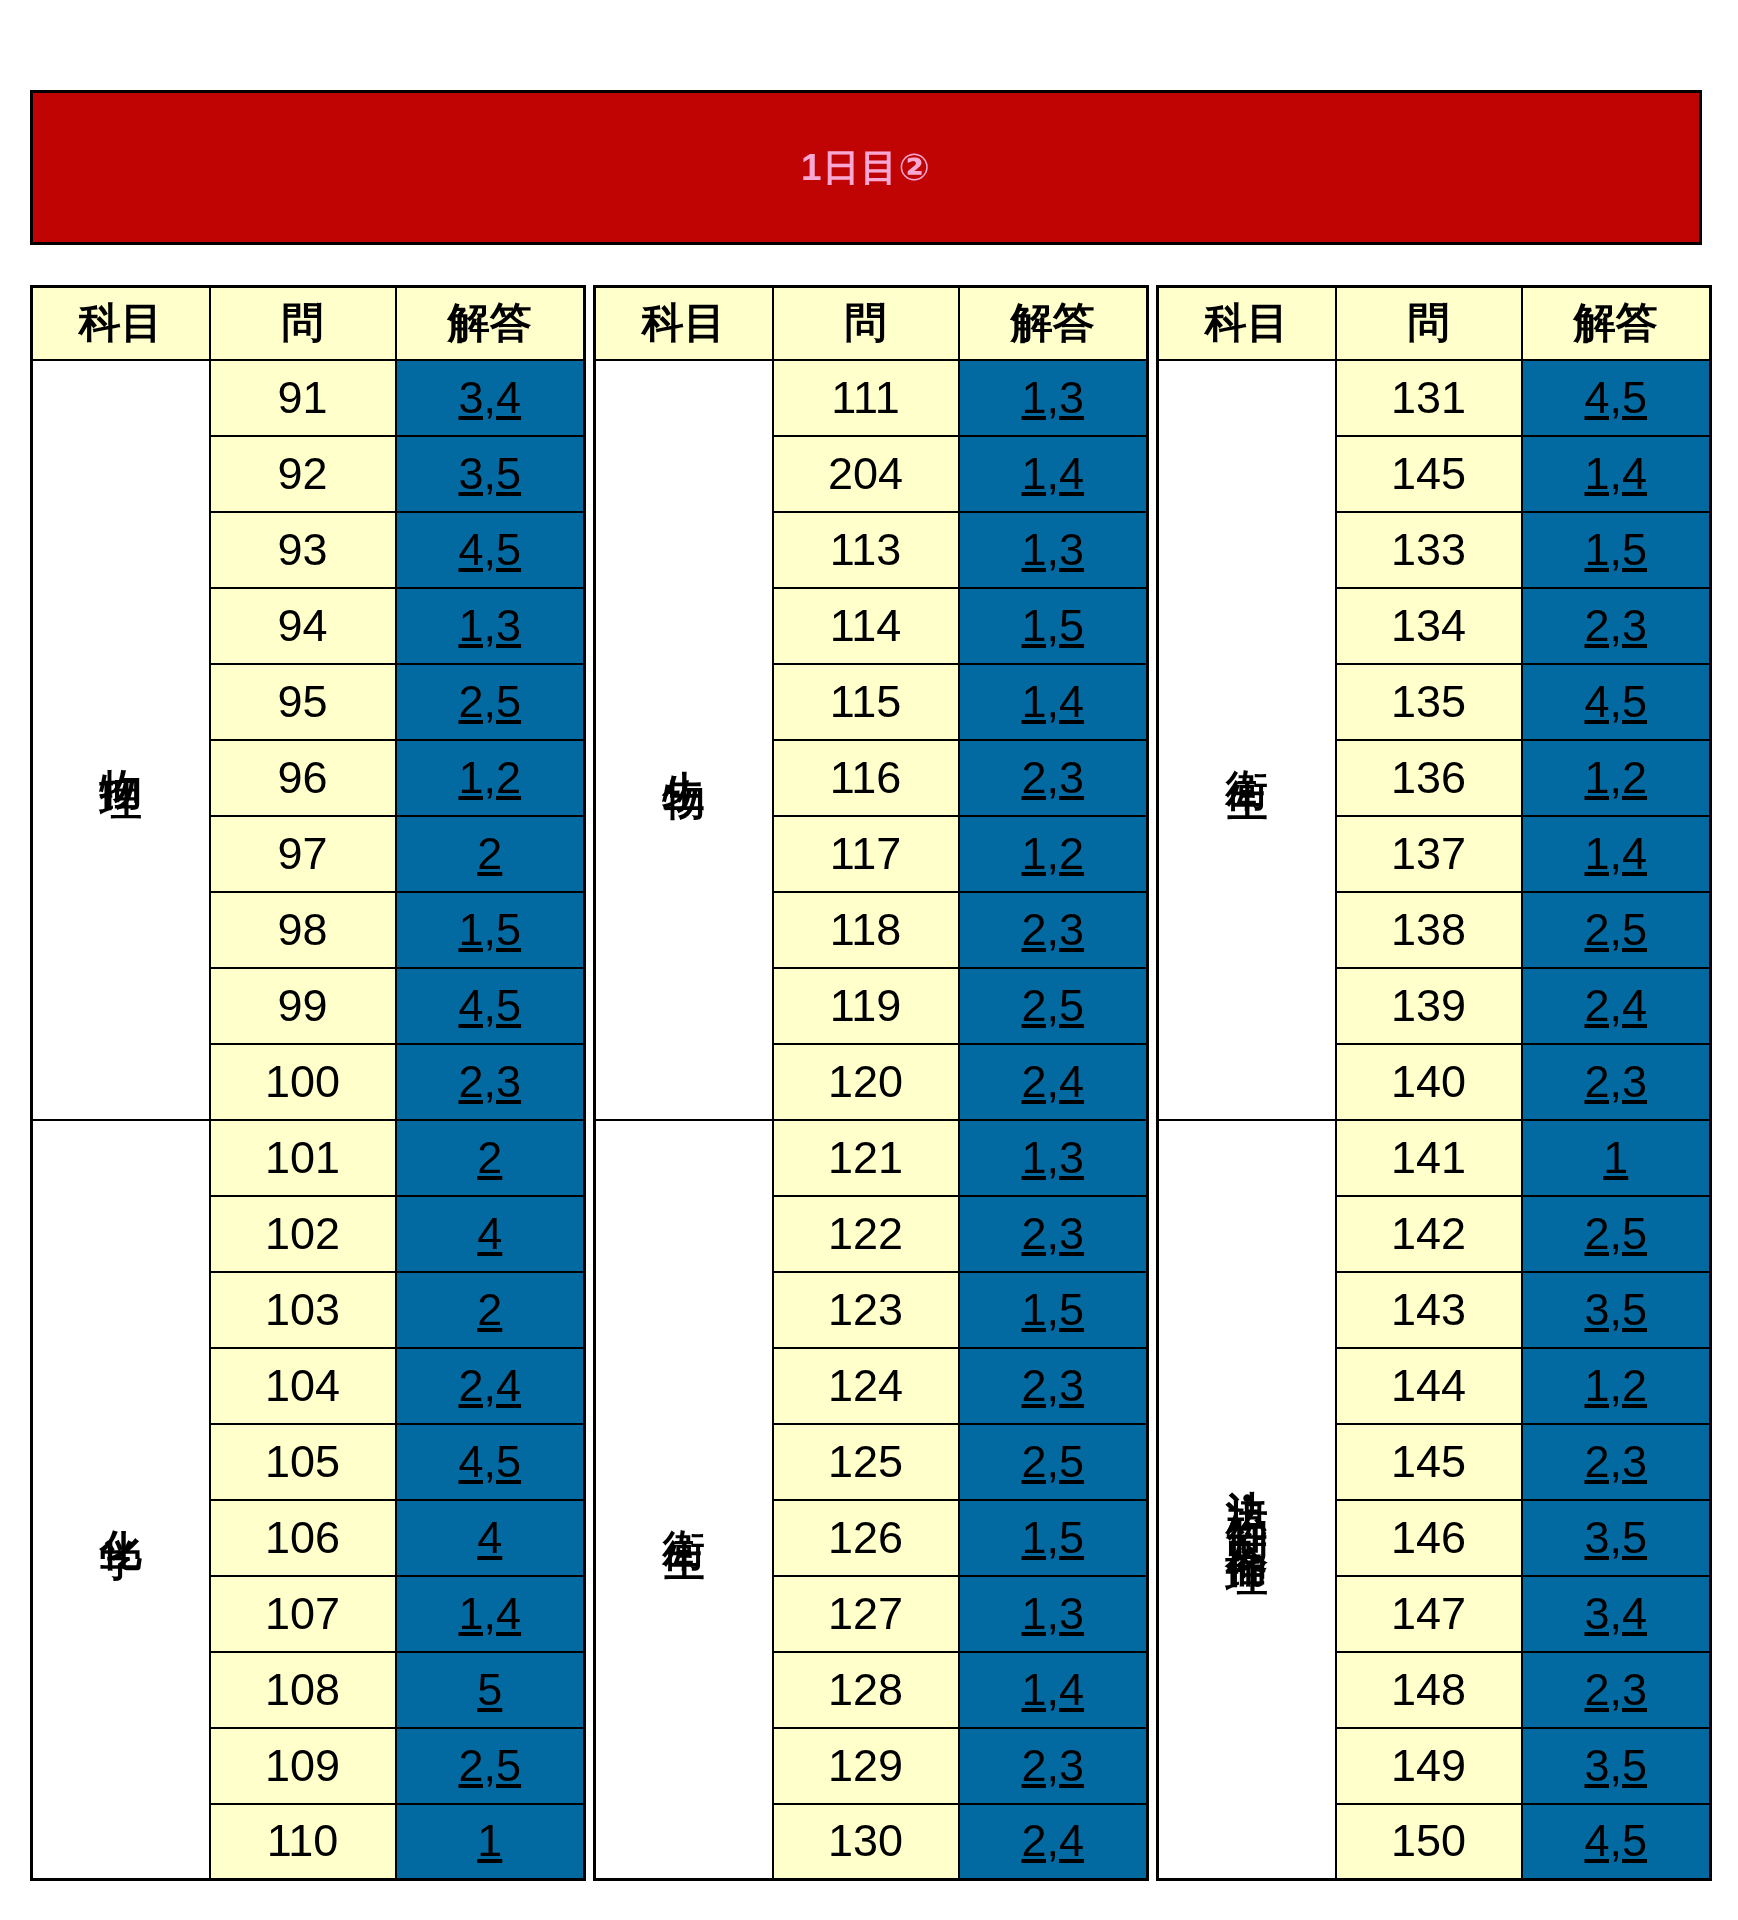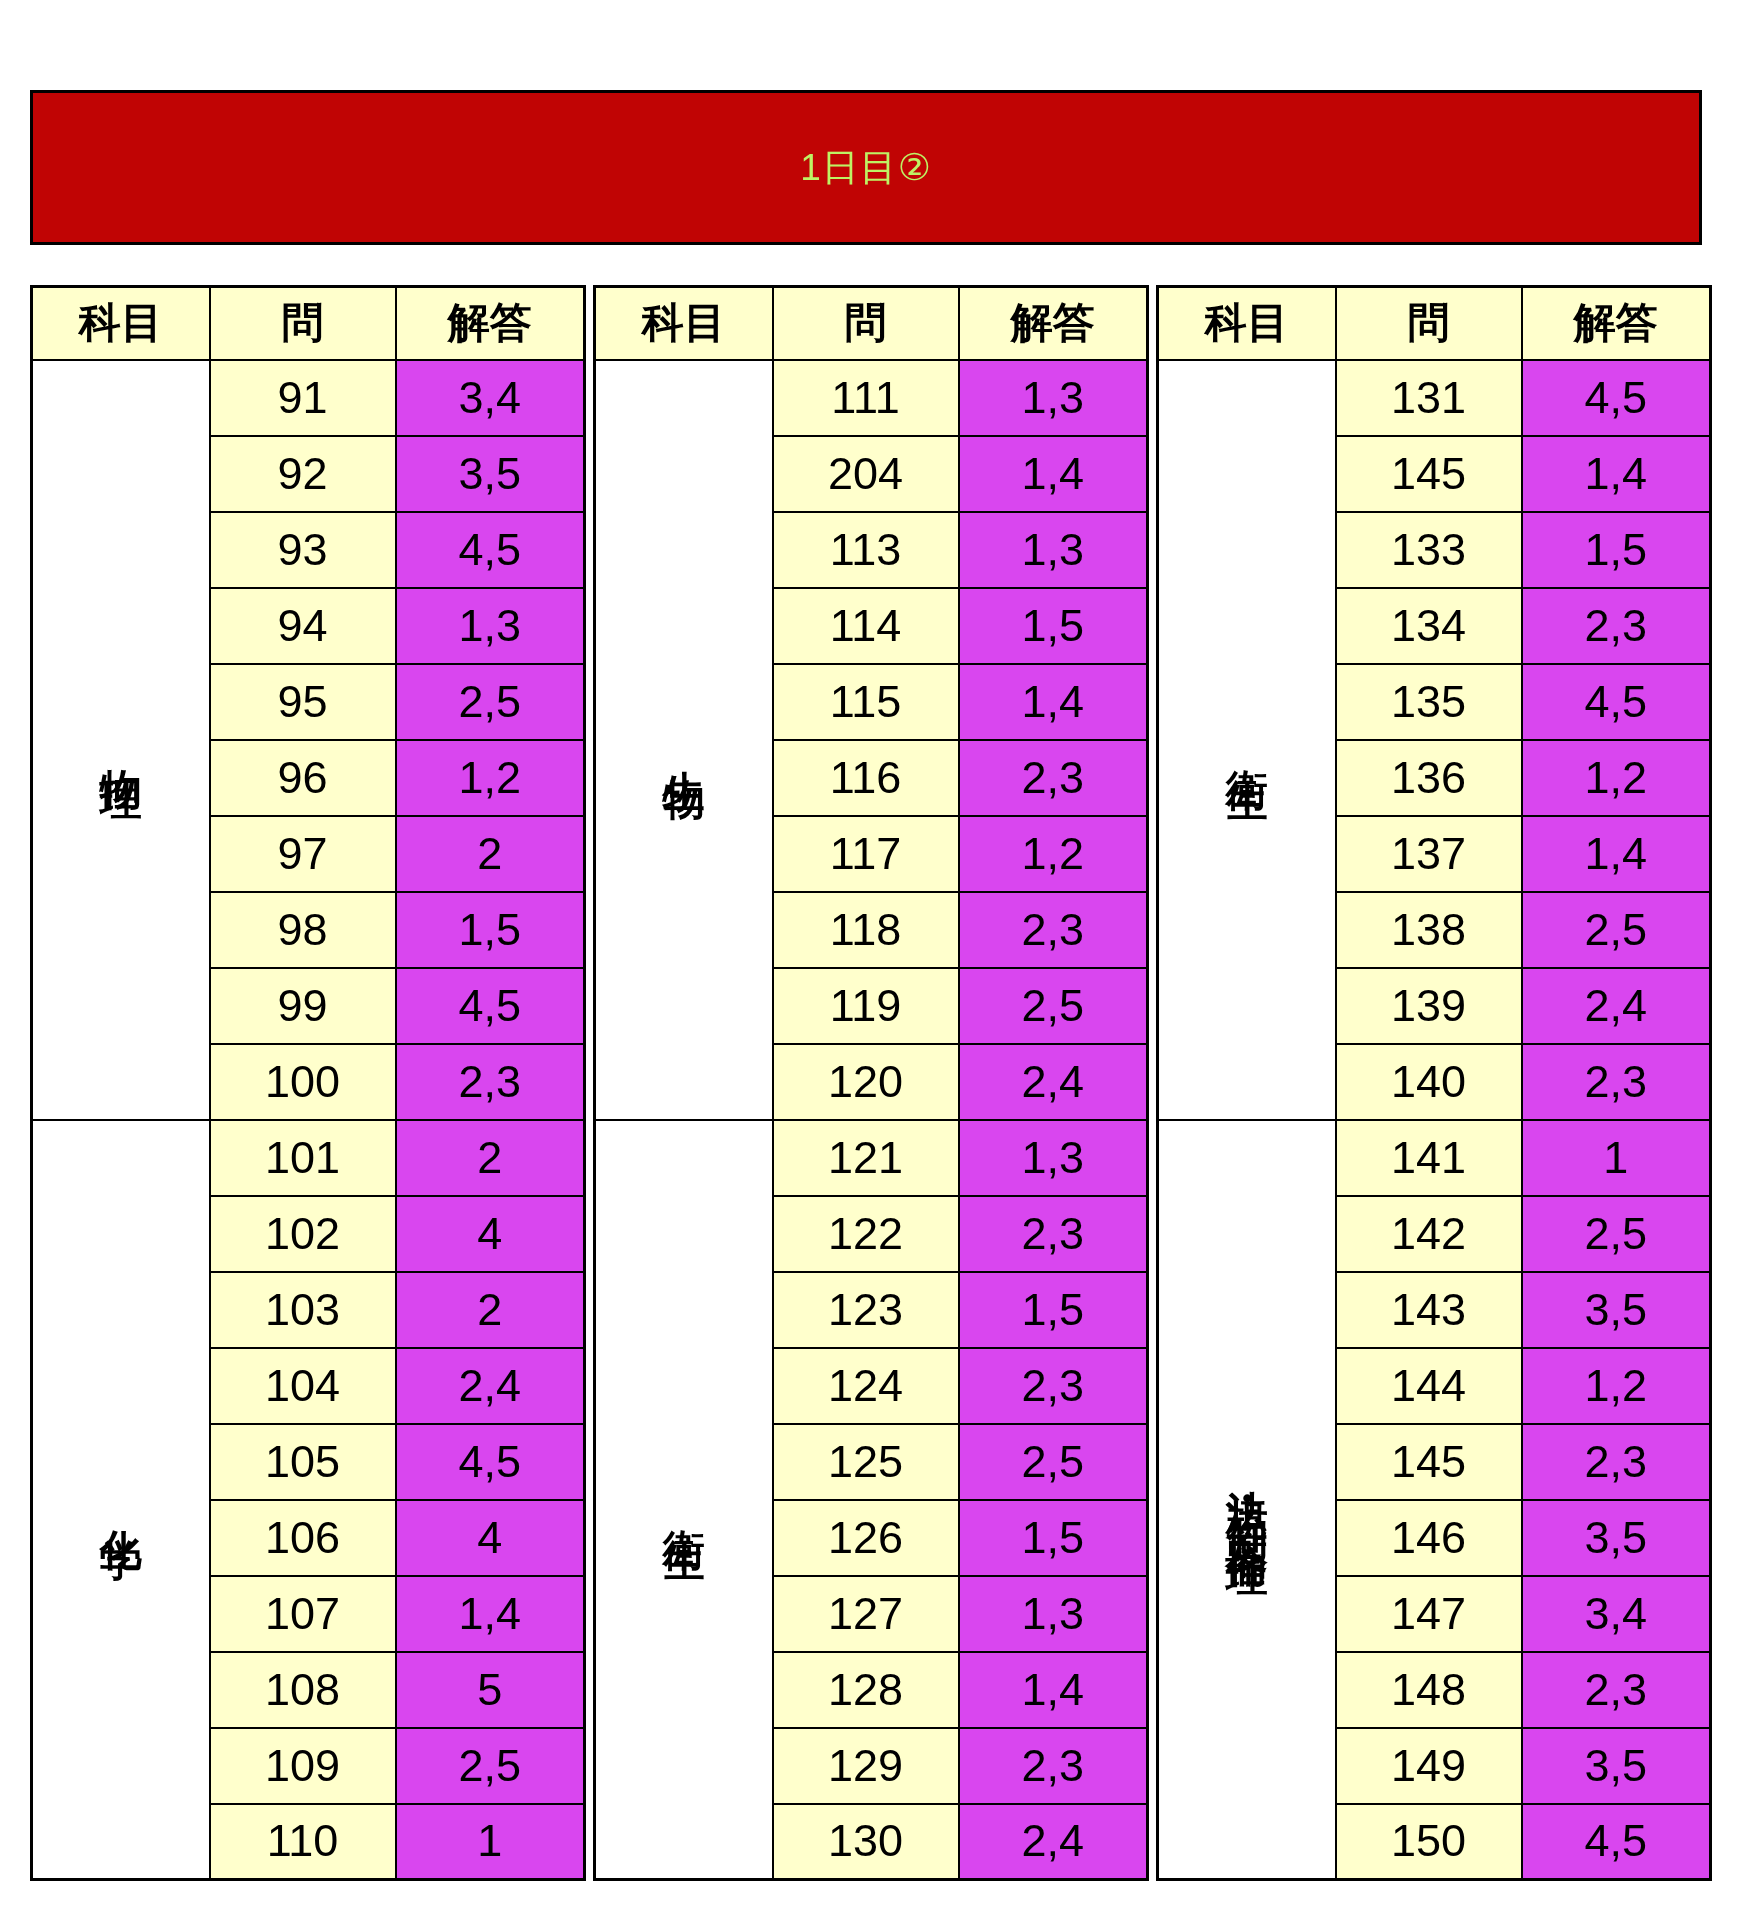--- a/index.html
+++ b/index.html
@@ -9,23 +9,23 @@
   html,body{margin:0;padding:0;background:#ffffff;}
   body{
     width:1738px;height:1920px;position:relative;
     font-family:"Liberation Sans","DejaVu Sans",sans-serif;
     color:#000;
   }
   .banner{
     position:absolute;left:30px;top:90px;width:1666px;height:149px;
     background:var(--banner-red);
     border:3px solid #000;
-    color:#bef264;text-align:center;
+    color:#f9a8d4;text-align:center;
     display:flex;flex-direction:column;justify-content:center;
-    font-weight:normal;font-size:37px;line-height:47px;
+    font-weight:bold;font-size:37px;line-height:47px;
     letter-spacing:1px;
   }
   .table-area{
     position:absolute;left:30px;top:285px;
     display:flex;gap:7px;
   }
   table.grp{
     border-collapse:collapse;table-layout:fixed;
     border:3px solid #000;background:#fff;
   }
@@ -38,21 +38,21 @@
     overflow:hidden;
   }
   .grp thead tr{height:73px;}
   .grp tbody tr{height:76px;}
   .grp th{
     background:var(--cell-yellow);
     font-size:42px;font-weight:bold;
   }
   .grp td{font-size:45px;}
   .qcell{background:var(--cell-yellow);margin-left:40px;}
-  .acell{background:#d946ef;}
+  .acell{background:#0369a1;text-decoration:underline;}
   .subj{background:#fff;}
   .vtext{
     writing-mode:vertical-rl;text-orientation:upright;
     display:inline-block;line-height:1;
     font-size:42px;font-weight:bold;letter-spacing:0.22em;
   }
 </style>
 </head>
 <body>
 

